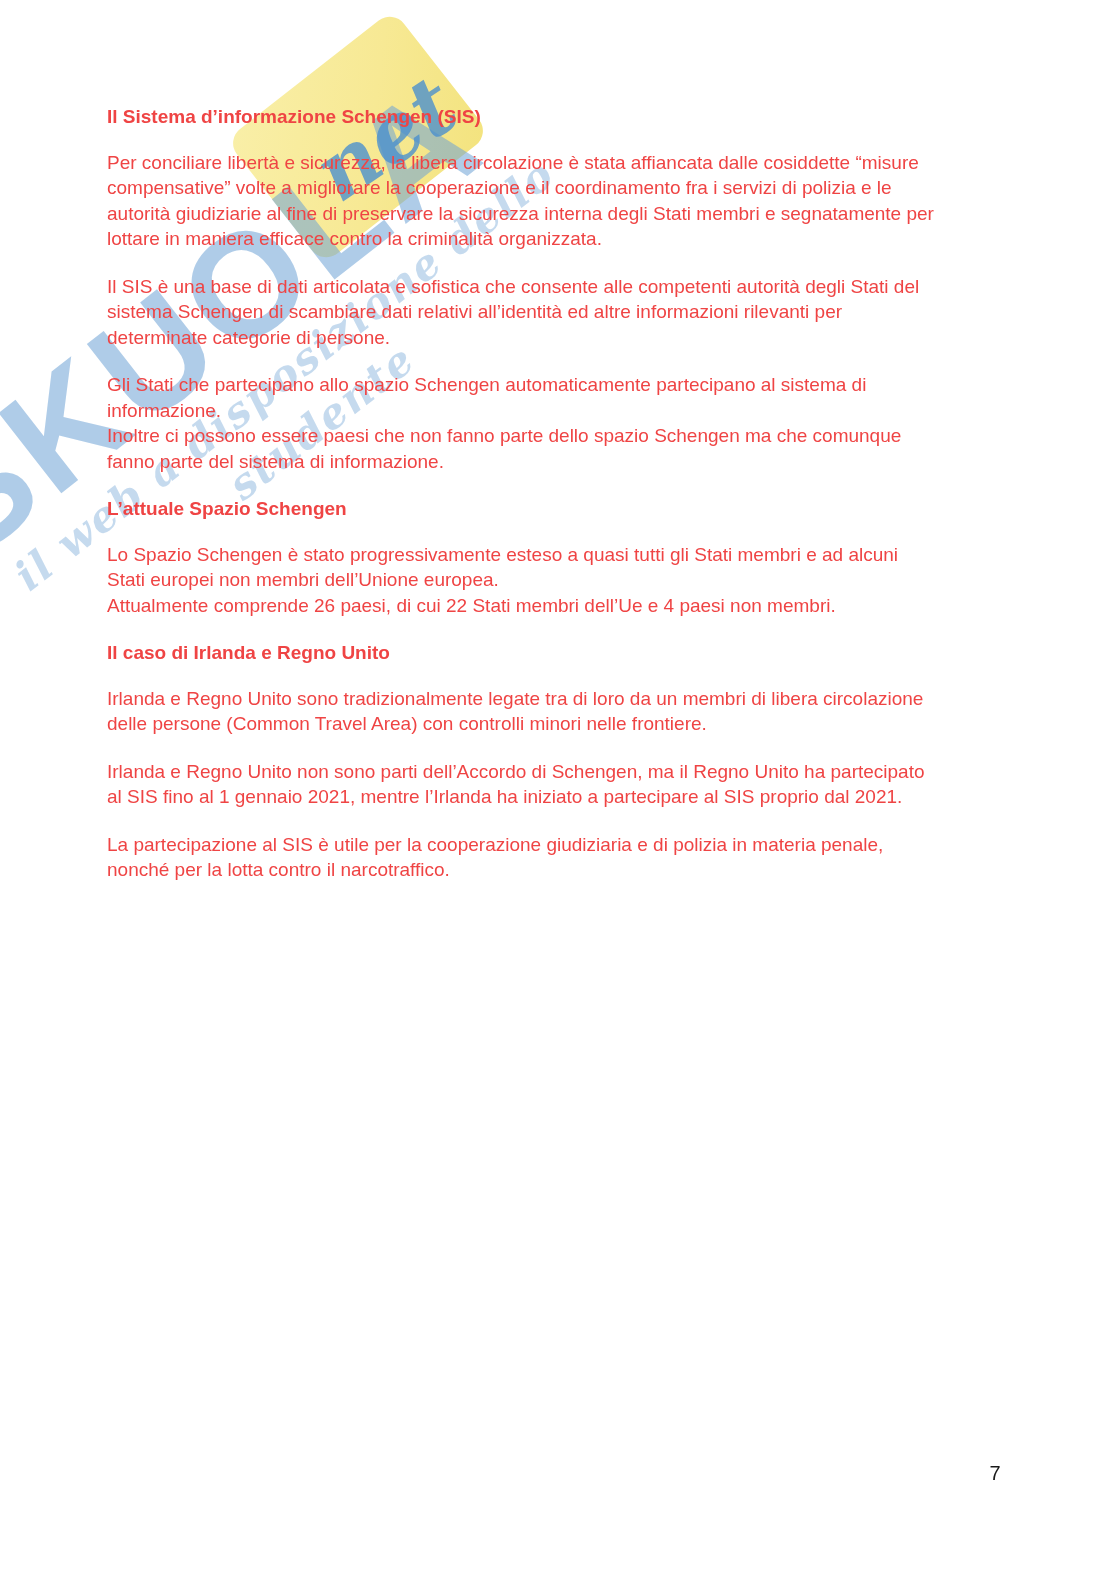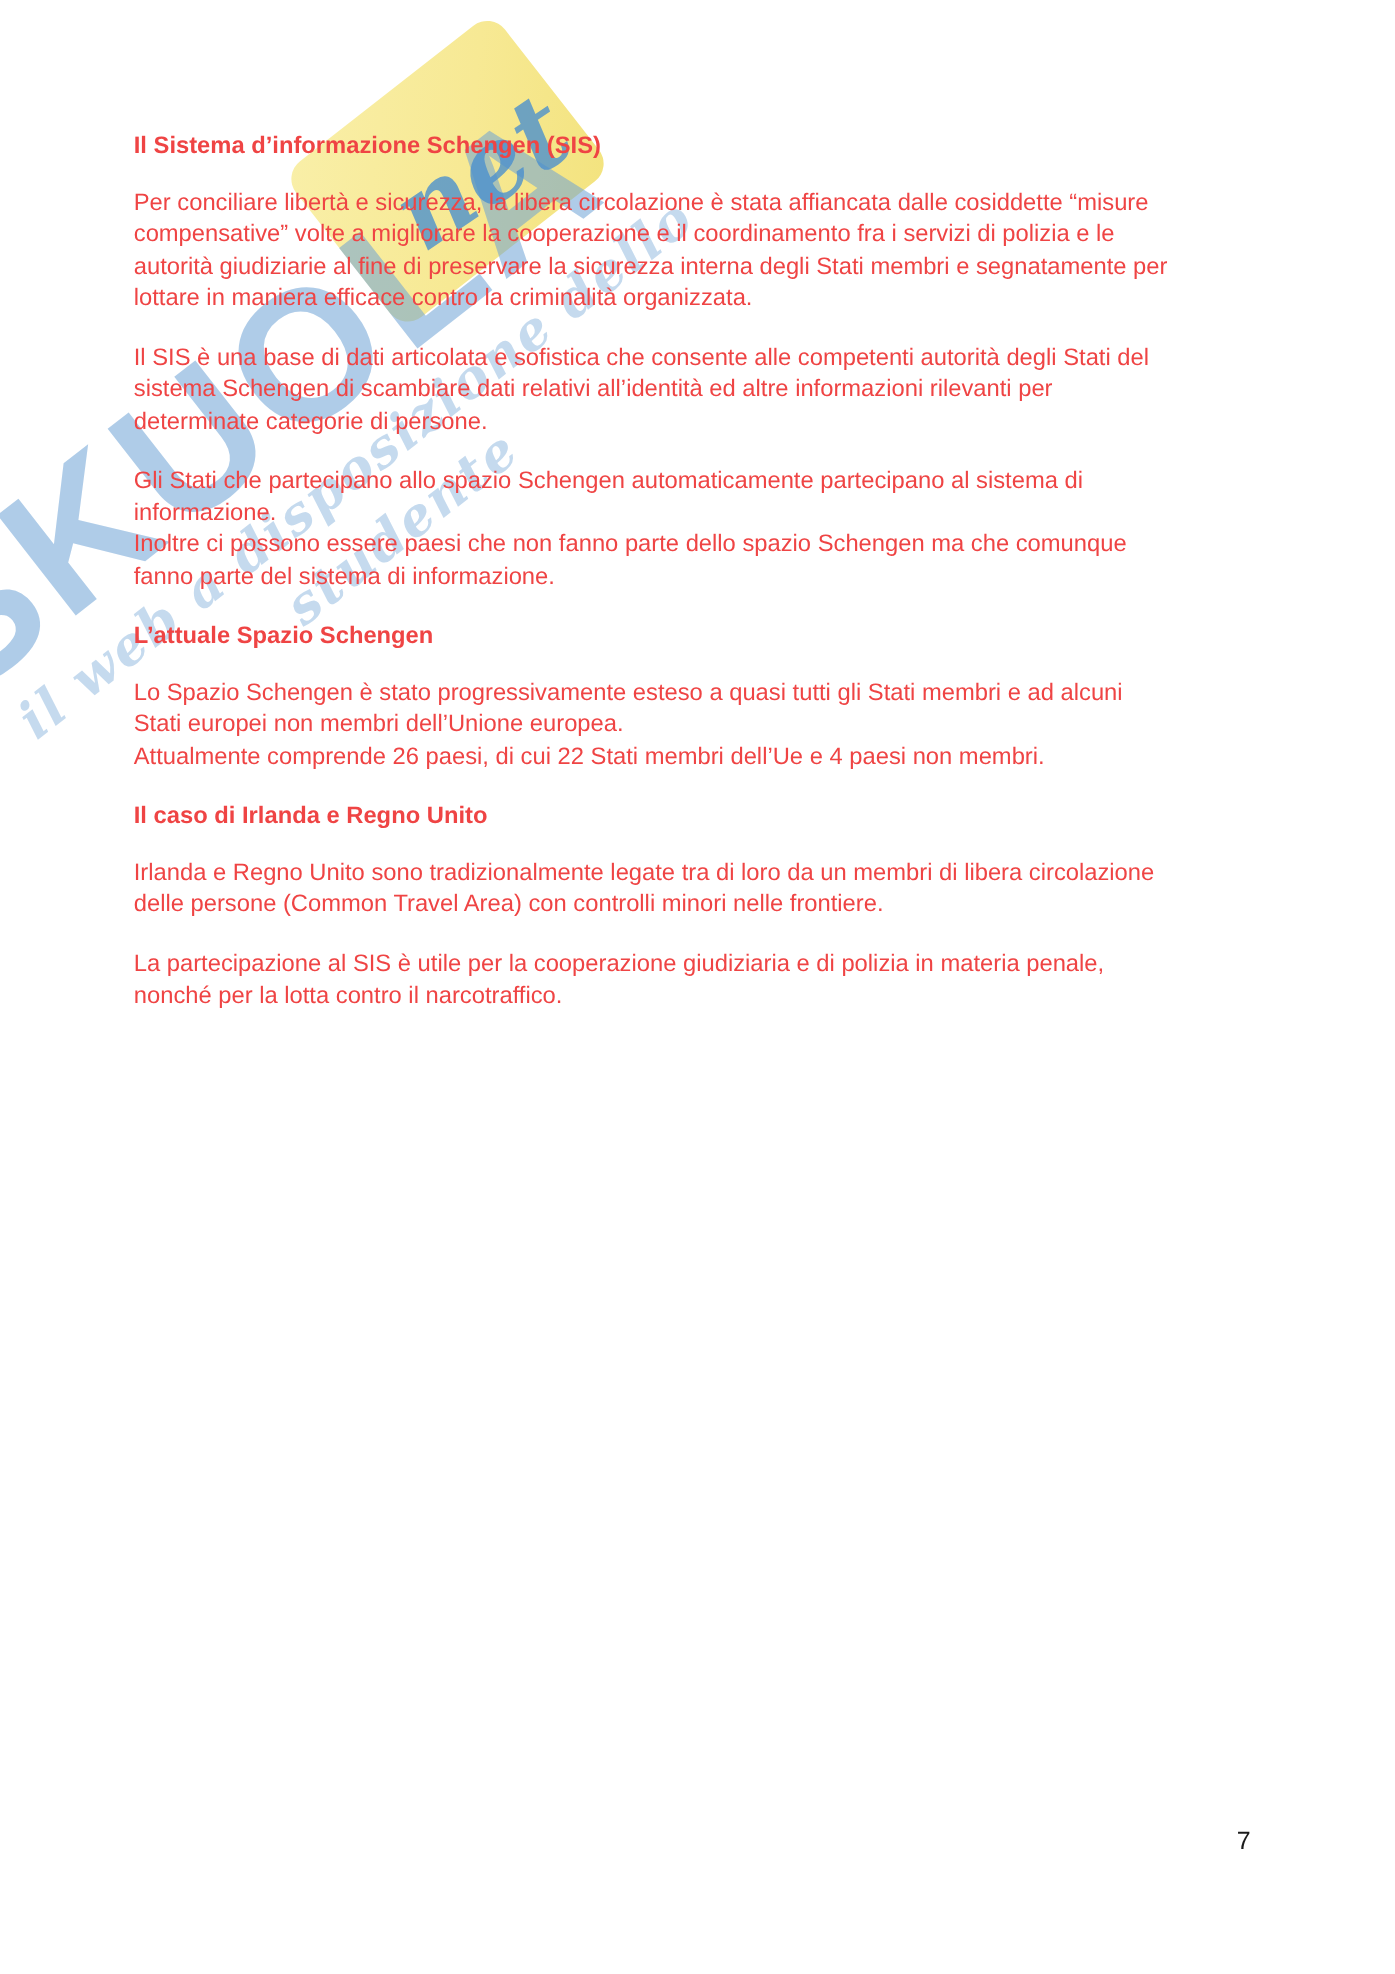--- a/index.html
+++ b/index.html
@@ -145,19 +145,21 @@
 informazione.
 Inoltre ci possono essere paesi che non fanno parte dello spazio Schengen ma che comunque
 fanno parte del sistema di informazione.</span></div>
       <div class="h"><span class="b">L’attuale Spazio Schengen</span></div>
       <div class="p"><span>Lo Spazio Schengen è stato progressivamente esteso a quasi tutti gli Stati membri e ad alcuni
 Stati europei non membri dell’Unione europea.
 Attualmente comprende 26 paesi, di cui 22 Stati membri dell’Ue e 4 paesi non membri.</span></div>
       <div class="h"><span class="b">Il caso di Irlanda e Regno Unito</span></div>
       <div class="p"><span>Irlanda e Regno Unito sono tradizionalmente legate tra di loro da un membri di libera circolazione
 delle persone (Common Travel Area) con controlli minori nelle frontiere.</span></div>
+      <div class="p"><span>Irlanda e Regno Unito non sono parti dell’Accordo di Schengen, ma il Regno Unito ha partecipato
+al SIS fino al 1 gennaio 2021, mentre l’Irlanda ha iniziato a partecipare al SIS proprio dal 2021.</span></div>
       <div class="p"><span>La partecipazione al SIS è utile per la cooperazione giudiziaria e di polizia in materia penale,
 nonché per la lotta contro il narcotraffico.</span></div>
     </div>
 
   <div class="page-number">7</div>
 
 </div>
 
 </body></html>

